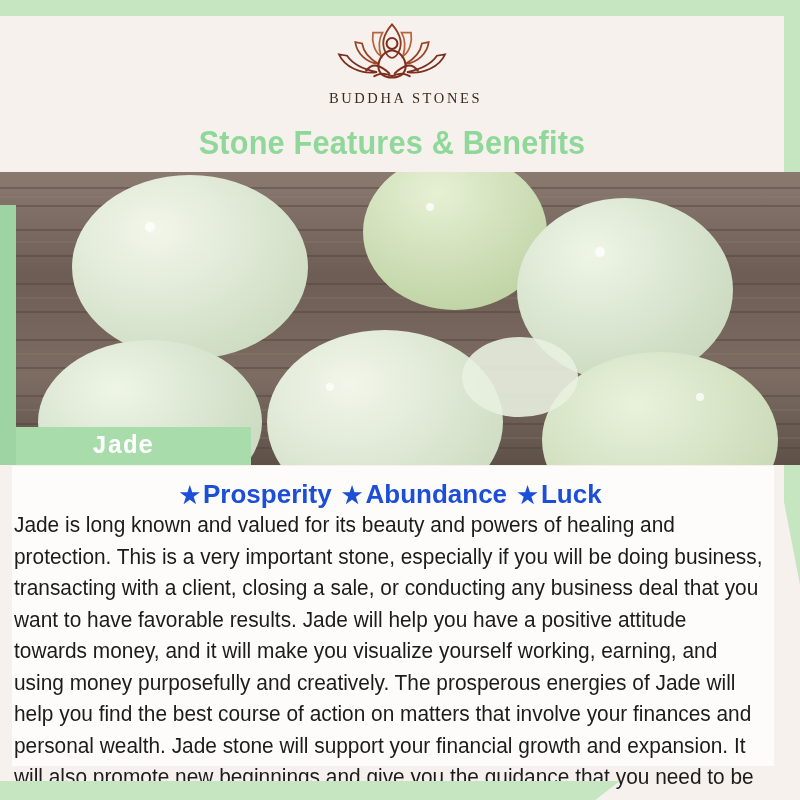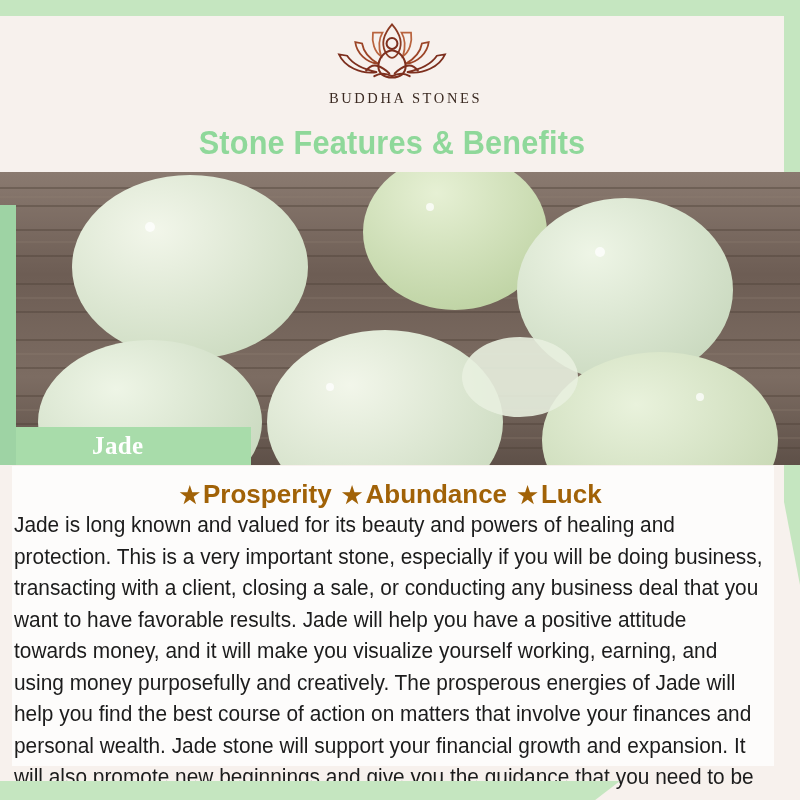--- a/index.html
+++ b/index.html
@@ -69,29 +69,29 @@
 
   
   .jade-banner{
     position:absolute;left:16px;top:427px;width:235px;height:38px;
     background:#a8dcaa;z-index:5;
     display:flex;align-items:center;
   }
   .jade-label{
     color:#ffffff;font-size:25px;font-weight:bold;
     margin-left:76px;letter-spacing:0.4px;
-    font-family:Liberation Serif, serif;
+    font-family:Liberation Mono, monospace;
   }
 
   
   .keywords{
     position:absolute;left:0;top:479px;width:784px;
     text-align:center;z-index:5;
     font-family:"Liberation Sans Narrow","Liberation Sans",sans-serif;
-    font-weight:bold;font-size:26px;color:#a16207;
+    font-weight:bold;font-size:26px;color:#1d4ed8;
     white-space:nowrap;
   }
   .keywords .kw{margin:0 3px;}
   .keywords .star{font-size:23px;}
 
   
   .body-copy{
     position:absolute;left:14px;top:510px;width:772px;
     z-index:5;
     font-family:"Liberation Sans Narrow","Liberation Sans",sans-serif;

